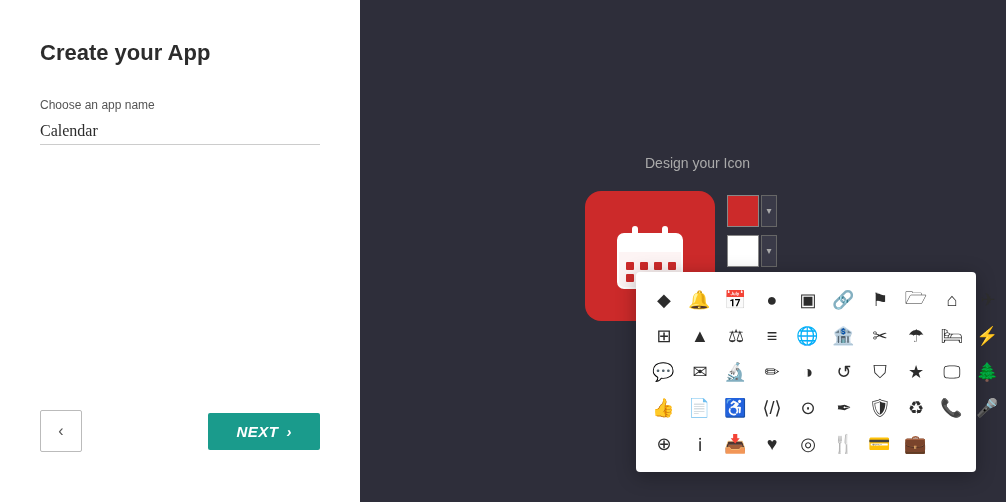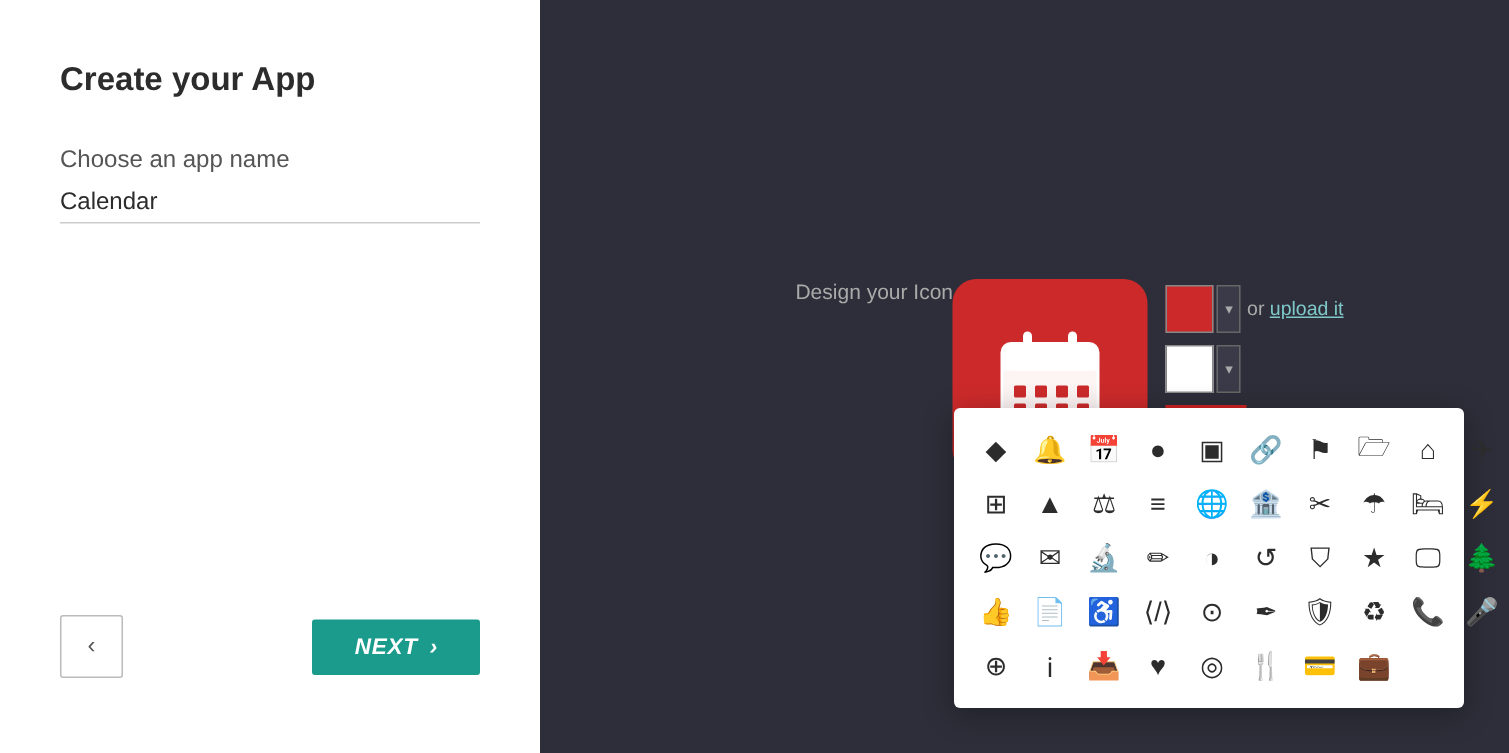--- a/index.html
+++ b/index.html
@@ -33,34 +33,35 @@
     }
 
     .app-title {
       font-size: 22px;
       font-weight: 600;
       color: #2c2c2c;
       margin-bottom: 32px;
     }
 
     .field-label {
-      font-size: 16px;
+      font-size: 12px;
       color: #555;
       margin-bottom: 6px;
     }
 
     .app-name-input {
       width: 100%;
       border: none;
       border-bottom: 1.5px solid #ccc;
       font-size: 16px;
       color: #2c2c2c;
       padding: 4px 0;
       outline: none;
       background: transparent;
+      font-family: Liberation Serif, serif;
     }
 
     .nav-buttons {
       display: flex;
       justify-content: space-between;
       align-items: center;
       margin-top: auto;
       padding-bottom: 10px;
     }
 
@@ -247,21 +248,21 @@
         <span>‹</span>
       </button>
       <button class="btn-next">
         <span>NEXT</span>
         <span>›</span>
       </button>
     </div>
   </div>
 
   <div class="right-panel">
-    <div style="display:flex;align-items:flex-start;">
+    <div style="display:flex;flex-direction:column;align-items:flex-end;">
       <div class="design-label">Design your Icon</div>
 
       <div class="icon-design-area">
 
         <div class="icon-preview">
           <svg viewBox="0 0 80 80" fill="white">
 
             <rect x="8" y="18" width="64" height="54" rx="6" ry="6" fill="white" opacity="0.95"></rect>
             <rect x="8" y="18" width="64" height="54" rx="6" ry="6" fill="none" stroke="white" stroke-width="2"></rect>
 

